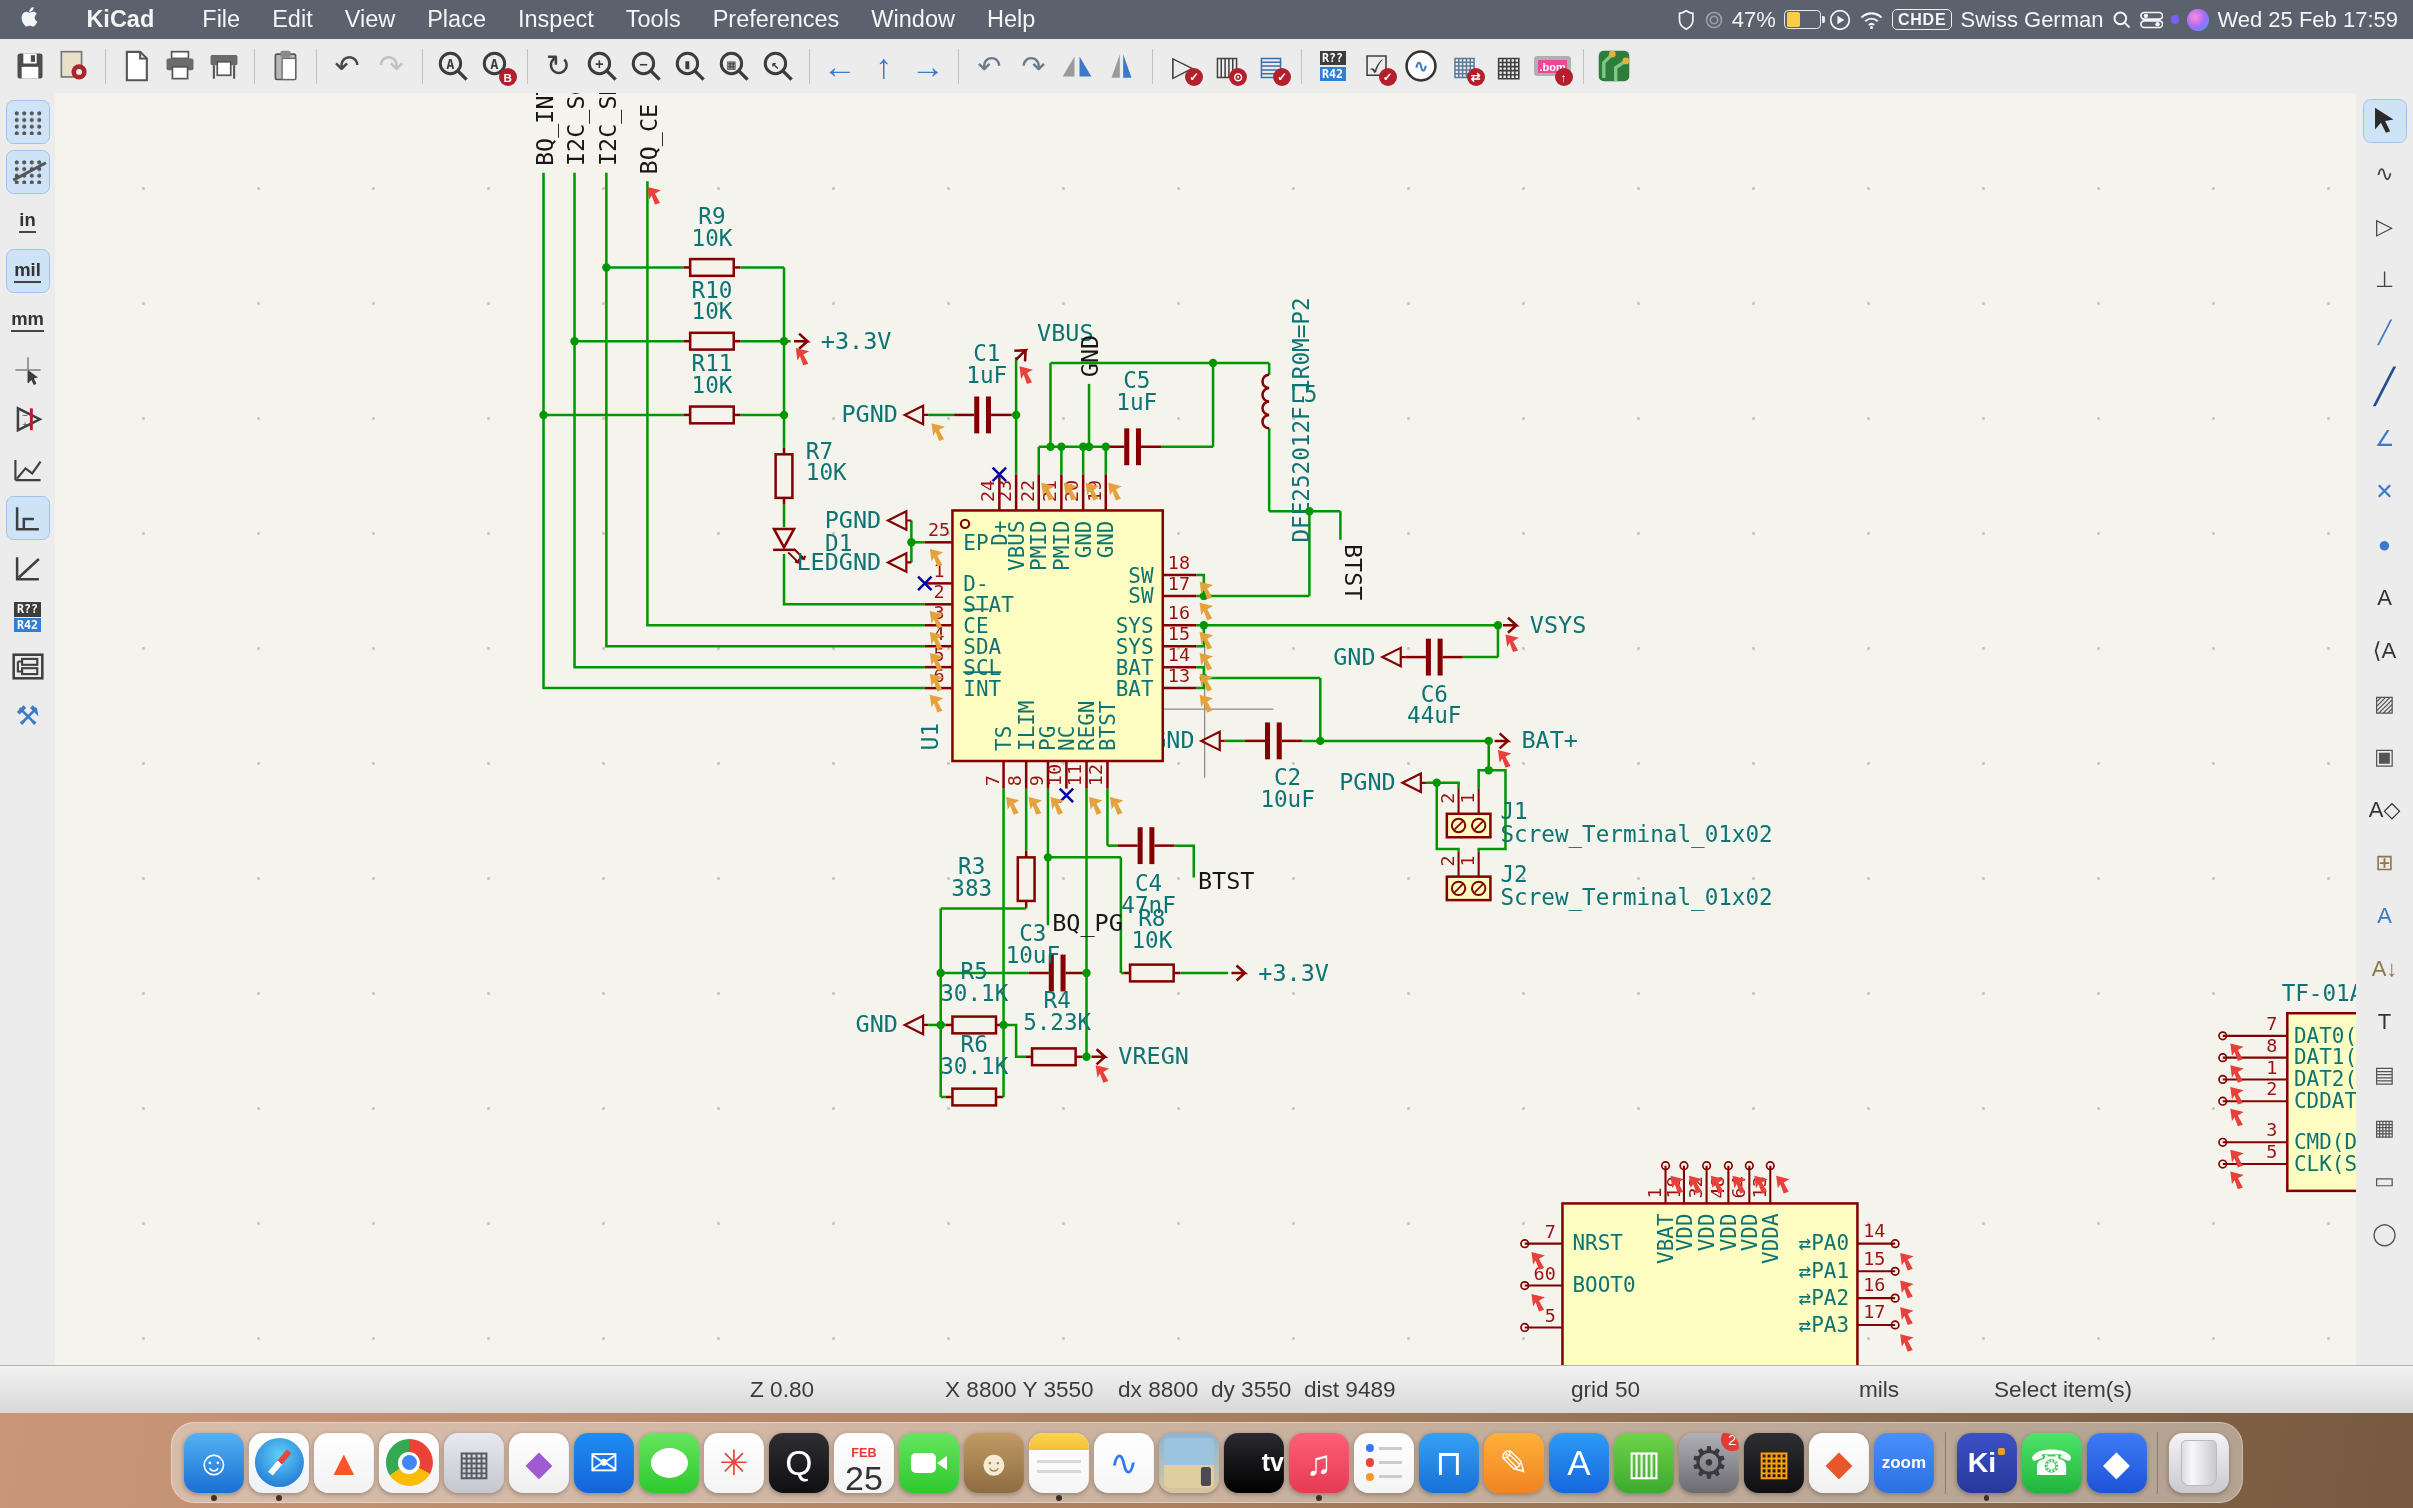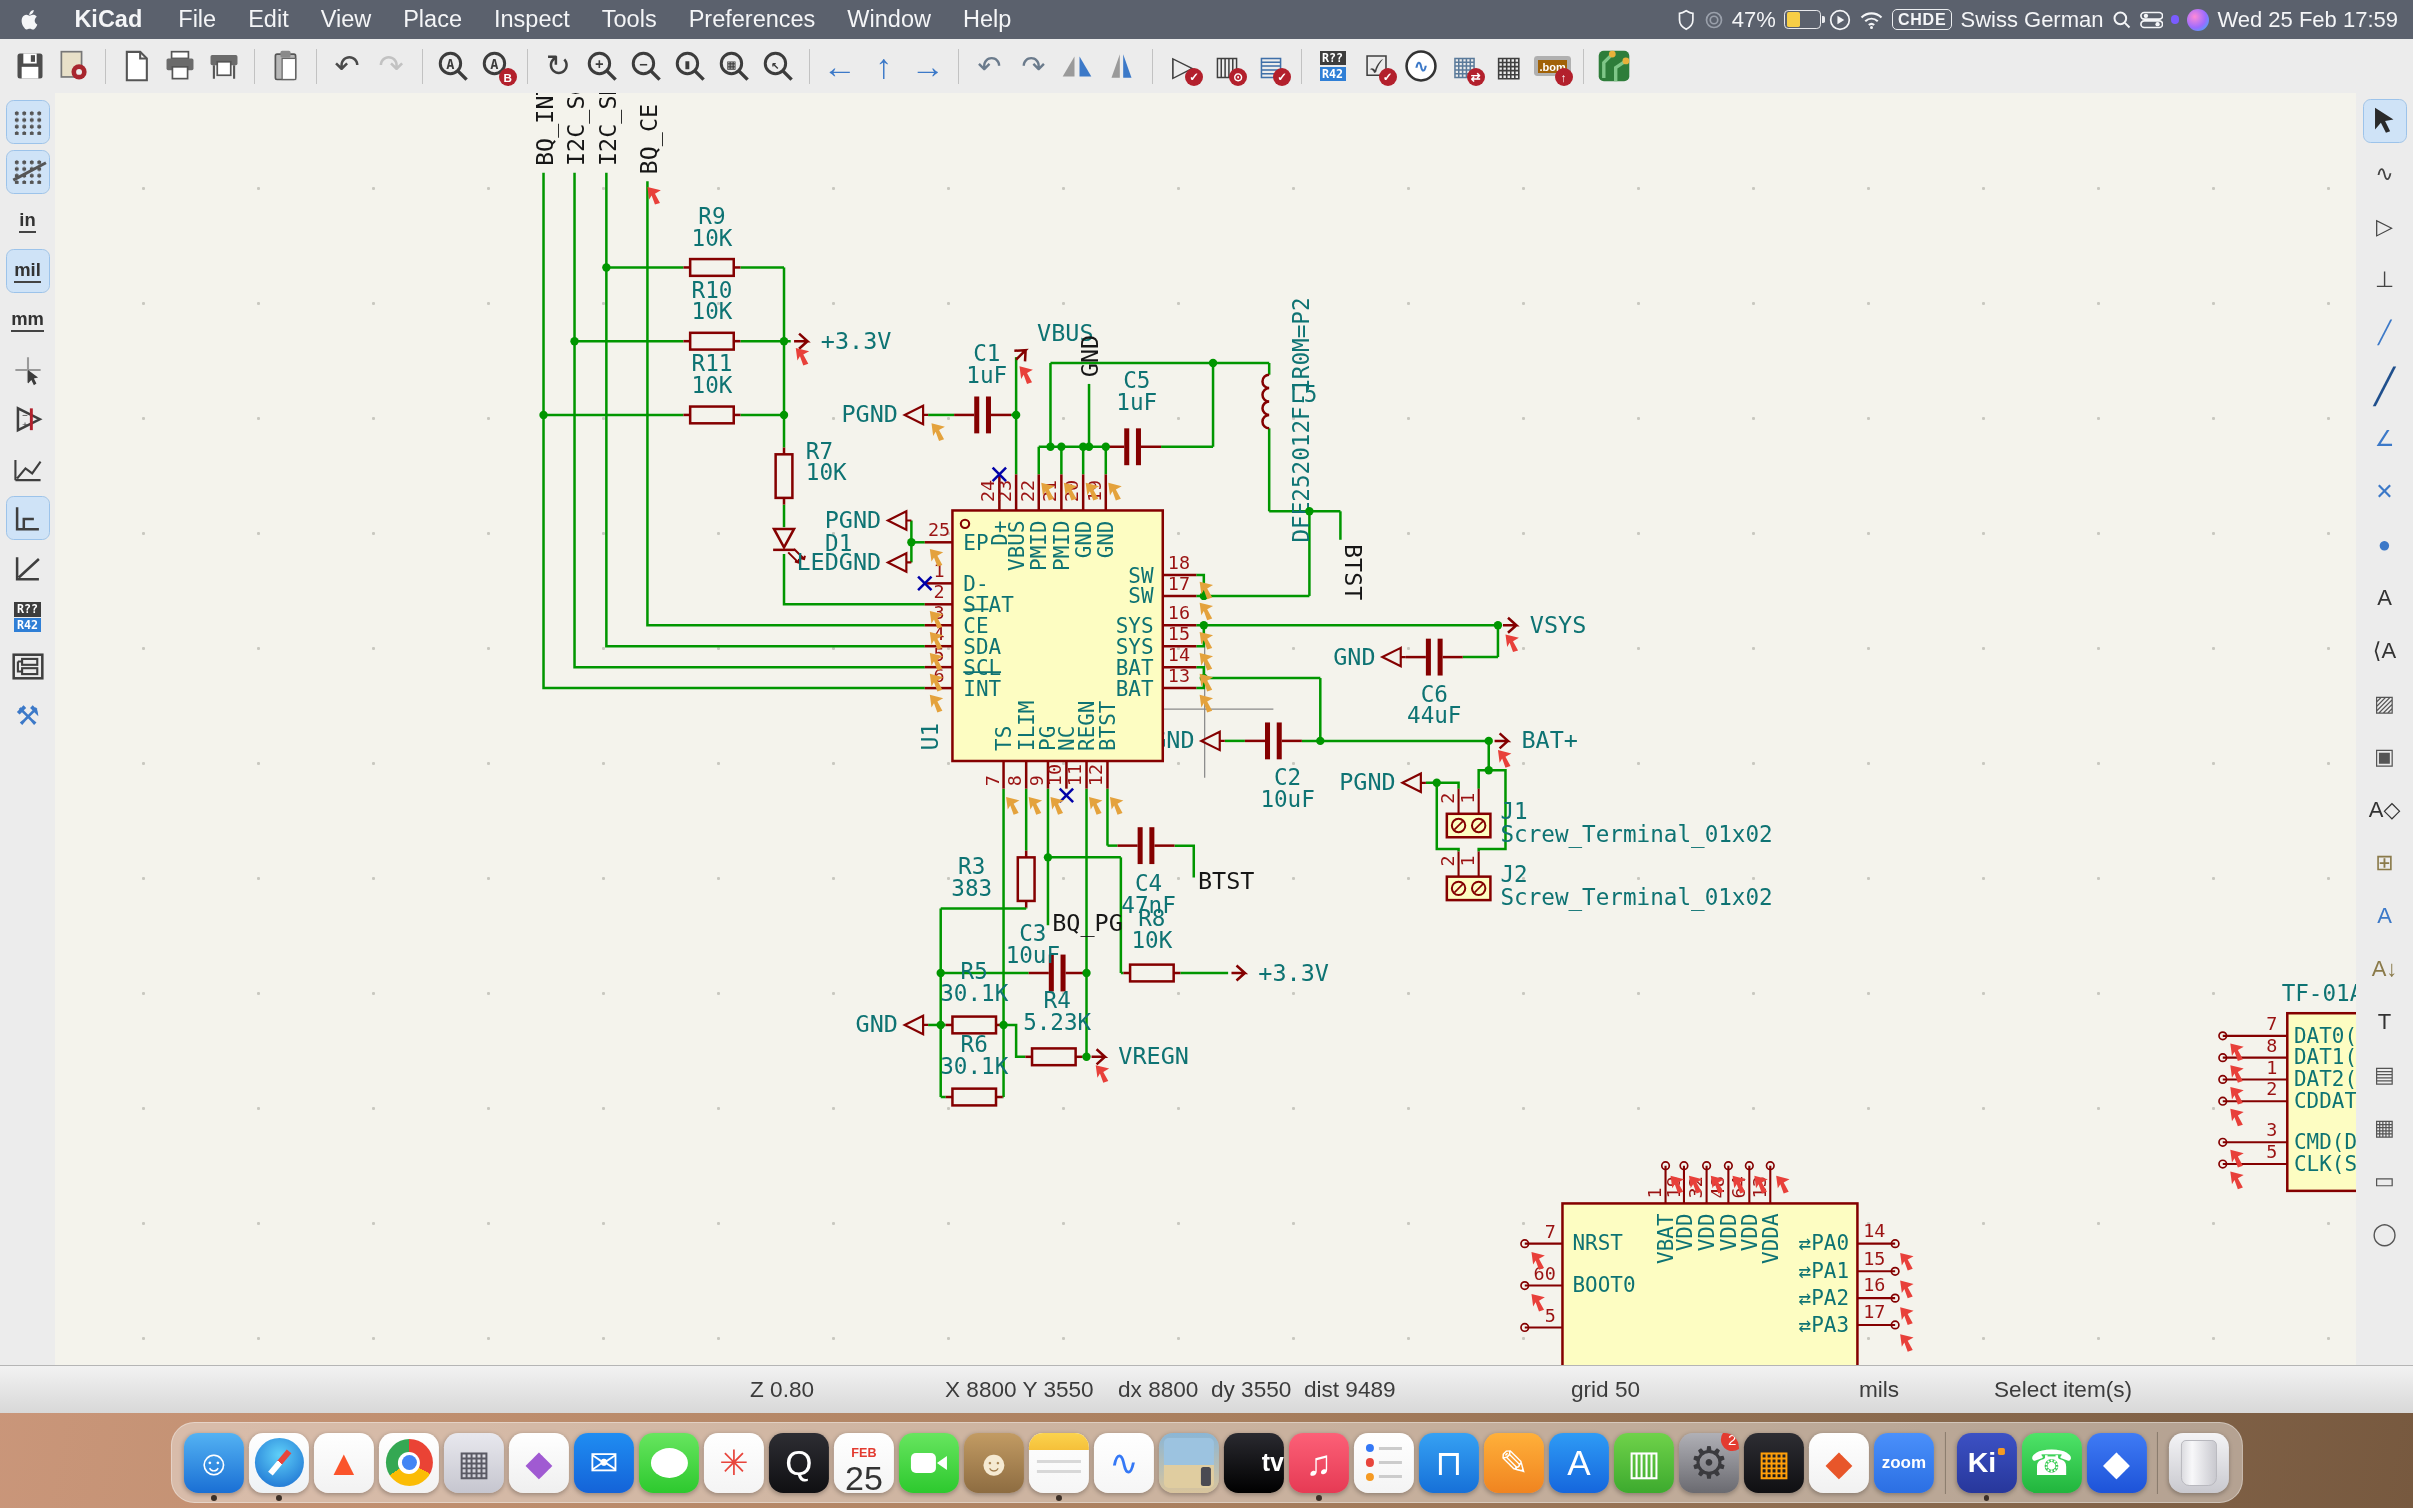--- a/index.html
+++ b/index.html
@@ -2,21 +2,21 @@
 <html style="font-size:13.4px"><head>
 <meta charset="utf-8">
 <style>
   html,body{margin:0;padding:0;}
   body{width:2413px;height:1508px;overflow:hidden;position:relative;
        font-family:"Liberation Sans",sans-serif;
        background:linear-gradient(100deg,#cf9a80 0%,#c08f6f 25%,#a97f5e 55%,#8a6a4e 80%,#77593f 100%);}
   
   #menubar{position:absolute;top:0;left:0;width:2413px;height:39px;background:#5b616d;
            display:flex;align-items:center;color:#f4f5f7;font-size:23.5px;}
-  #menubar .left{display:flex;align-items:center;gap:36px;margin-left:20px;}
+  #menubar .left{display:flex;align-items:flex-start;gap:48px;margin-left:20px;}
   #menubar .appname{font-weight:700;}
   #menubar .menu-item{cursor:default;}
   #menubar .right{margin-left:auto;display:flex;align-items:center;gap:8px;margin-right:15px;font-size:22px;}
   .mb-icon{display:inline-flex;align-items:center;justify-content:center;}
   .battery{position:relative;width:35px;height:17.6px;border:1.7px solid #e8e9ec;border-radius:4.2px;}
   .battery:after{content:"";position:absolute;right:-5px;top:5px;width:3.4px;height:7.5px;background:#e8e9ec;border-radius:0 1.7px 1.7px 0;}
   .battery .fill{position:absolute;left:1.7px;top:1.7px;bottom:1.7px;width:13.4px;background:#f7ce46;border-radius:1.7px;}
   .input-badge{border:1.7px solid #eceef0;border-radius:5px;padding:0.8px 5px;font-size:16px;font-weight:700;letter-spacing:0.8px;}
   .siri{width:22px;height:22px;border-radius:50%;background:radial-gradient(circle at 35% 35%,#ff8ad6,#9b6bff 55%,#23c3f0);}
   .purple-dot{width:8.4px;height:8.4px;border-radius:50%;background:#7a5cff;}
@@ -316,21 +316,21 @@
         </svg>
       </div>
       <div class="tb-btn">
         <span class="tb-glyph" style="color: rgb(90, 122, 154); font-size: 27px;">▦</span>
         <div class="tb-badge">⇄</div>
       </div>
       <div class="tb-btn">
         <span class="tb-glyph" style="color: rgb(63, 63, 63); font-size: 28.5px;">▦</span>
       </div>
       <div class="tb-btn">
-        <div style="background:#b0b0b0;border-radius:3.4px;padding:2.5px 3.4px;color:#fff"><span style="background:#a16207;font-size:11px;font-weight:bold;padding:0.8px 1.7px">.bom</span></div>
+        <div style="background:#b0b0b0;border-radius:3.4px;padding:2.5px 3.4px;color:#fff"><span style="background:#ec4899;font-size:11px;font-weight:bold;padding:0.8px 1.7px">.bom</span></div>
         <div class="tb-badge">↑</div>
       </div>
       <div class="tb-sep"></div>
       <div class="tb-btn">
         <svg width="34" height="34" viewBox="0 0 40 40">
           <rect x="2" y="2" width="36" height="36" rx="6" fill="#2e7d3a"></rect>
           <path d="M8 34V16l10-10M22 38V22l12-8" stroke="#7fc688" stroke-width="4" fill="none"></path>
           <circle cx="18" cy="6" r="4" fill="#e8b13a"></circle>
           <circle cx="34" cy="14" r="4" fill="#e8b13a"></circle>
         </svg>

